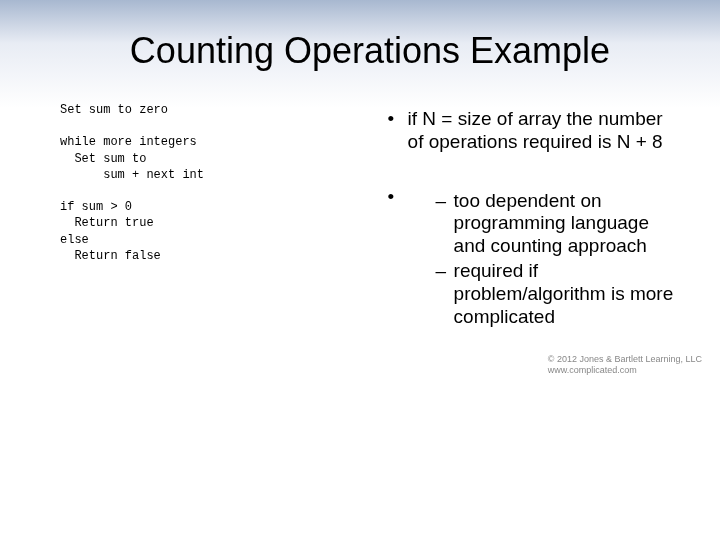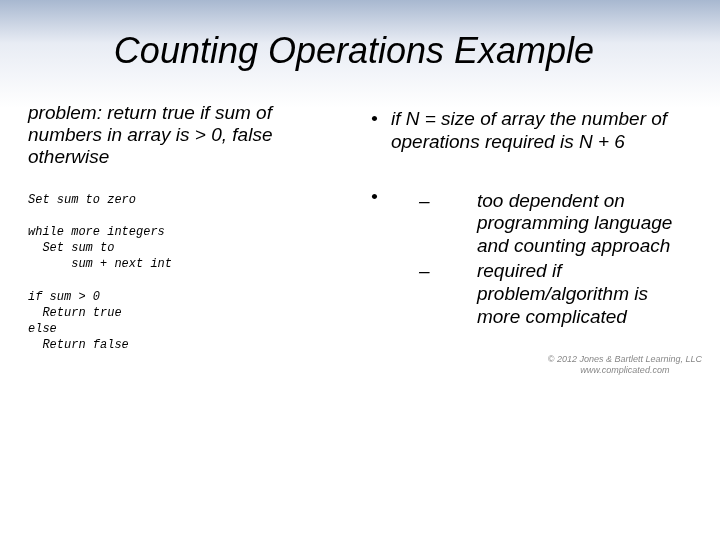--- a/index.html
+++ b/index.html
@@ -5,23 +5,22 @@
   * { margin: 0; padding: 0; box-sizing: border-box; }
   html, body { width: 720px; height: 540px; overflow: hidden; }
   body {
     font-family: Arial, Helvetica, sans-serif;
     background: linear-gradient(to bottom, #a8b8d0 0%, #e8ecf4 8%, #ffffff 20%, #ffffff 100%);
     color: #000;
   }
   .slide {
     width: 720px;
     height: 384px;
-    padding: 20px 40px 10px 28px;
+    padding: 20px 40px 10px 60px;
     position: relative;
-    font-style: italic;
   }
   .title {
     font-size: 36px;
     font-weight: normal;
     text-align: center;
     margin-top: 10px;
     margin-bottom: 30px;
     letter-spacing: 0px;
   }
   .columns {
@@ -63,60 +62,59 @@
     margin-top: 4px;
   }
   .sub-item {
     display: flex;
     margin-left: 28px;
     margin-bottom: 2px;
   }
   .sub-mark {
     flex: 0 0 18px;
   }
-  .sub-text { flex: 1; margin-left: 40px; }
+  .sub-text { flex: 1; }
   .footer {
     position: absolute;
     right: 18px;
     bottom: 8px;
     font-size: 9px;
     color: #888;
-    text-align: center;
+    text-align: left;
     line-height: 1.2;
     font-family: Arial, sans-serif;
   }
 </style>
 </head>
 <body>
 
 <div class="slide">
   <h1 class="title">Counting Operations Example</h1>
 
   <div class="columns">
 
     <div class="left-col">
-      <p class="problem">problem: return true if sum of numbers in array is &gt; 0, false otherwise</p>
       <div class="code">Set sum to zero
 
 while more integers
   Set sum to
       sum + next int
 
 if sum &gt; 0
   Return true
 else
   Return false</div>
     </div>
 
     <div class="right-col">
       <div class="bullets">
           <div class="bullet-item">
             <div class="bullet-mark">•</div>
             <div class="bullet-text">
-              <div>if N = size of array the number of operations required is N + 6</div>
+              <div>if N = size of array the number of operations required is N + 8</div>
             </div>
           </div>
           <div class="bullet-item">
             <div class="bullet-mark">•</div>
             <div class="bullet-text">
               <div class="sub-list">
                 <div class="sub-item">
                   <div class="sub-mark">–</div>
                   <div class="sub-text">too dependent on programming language and counting approach</div>
                 </div>

